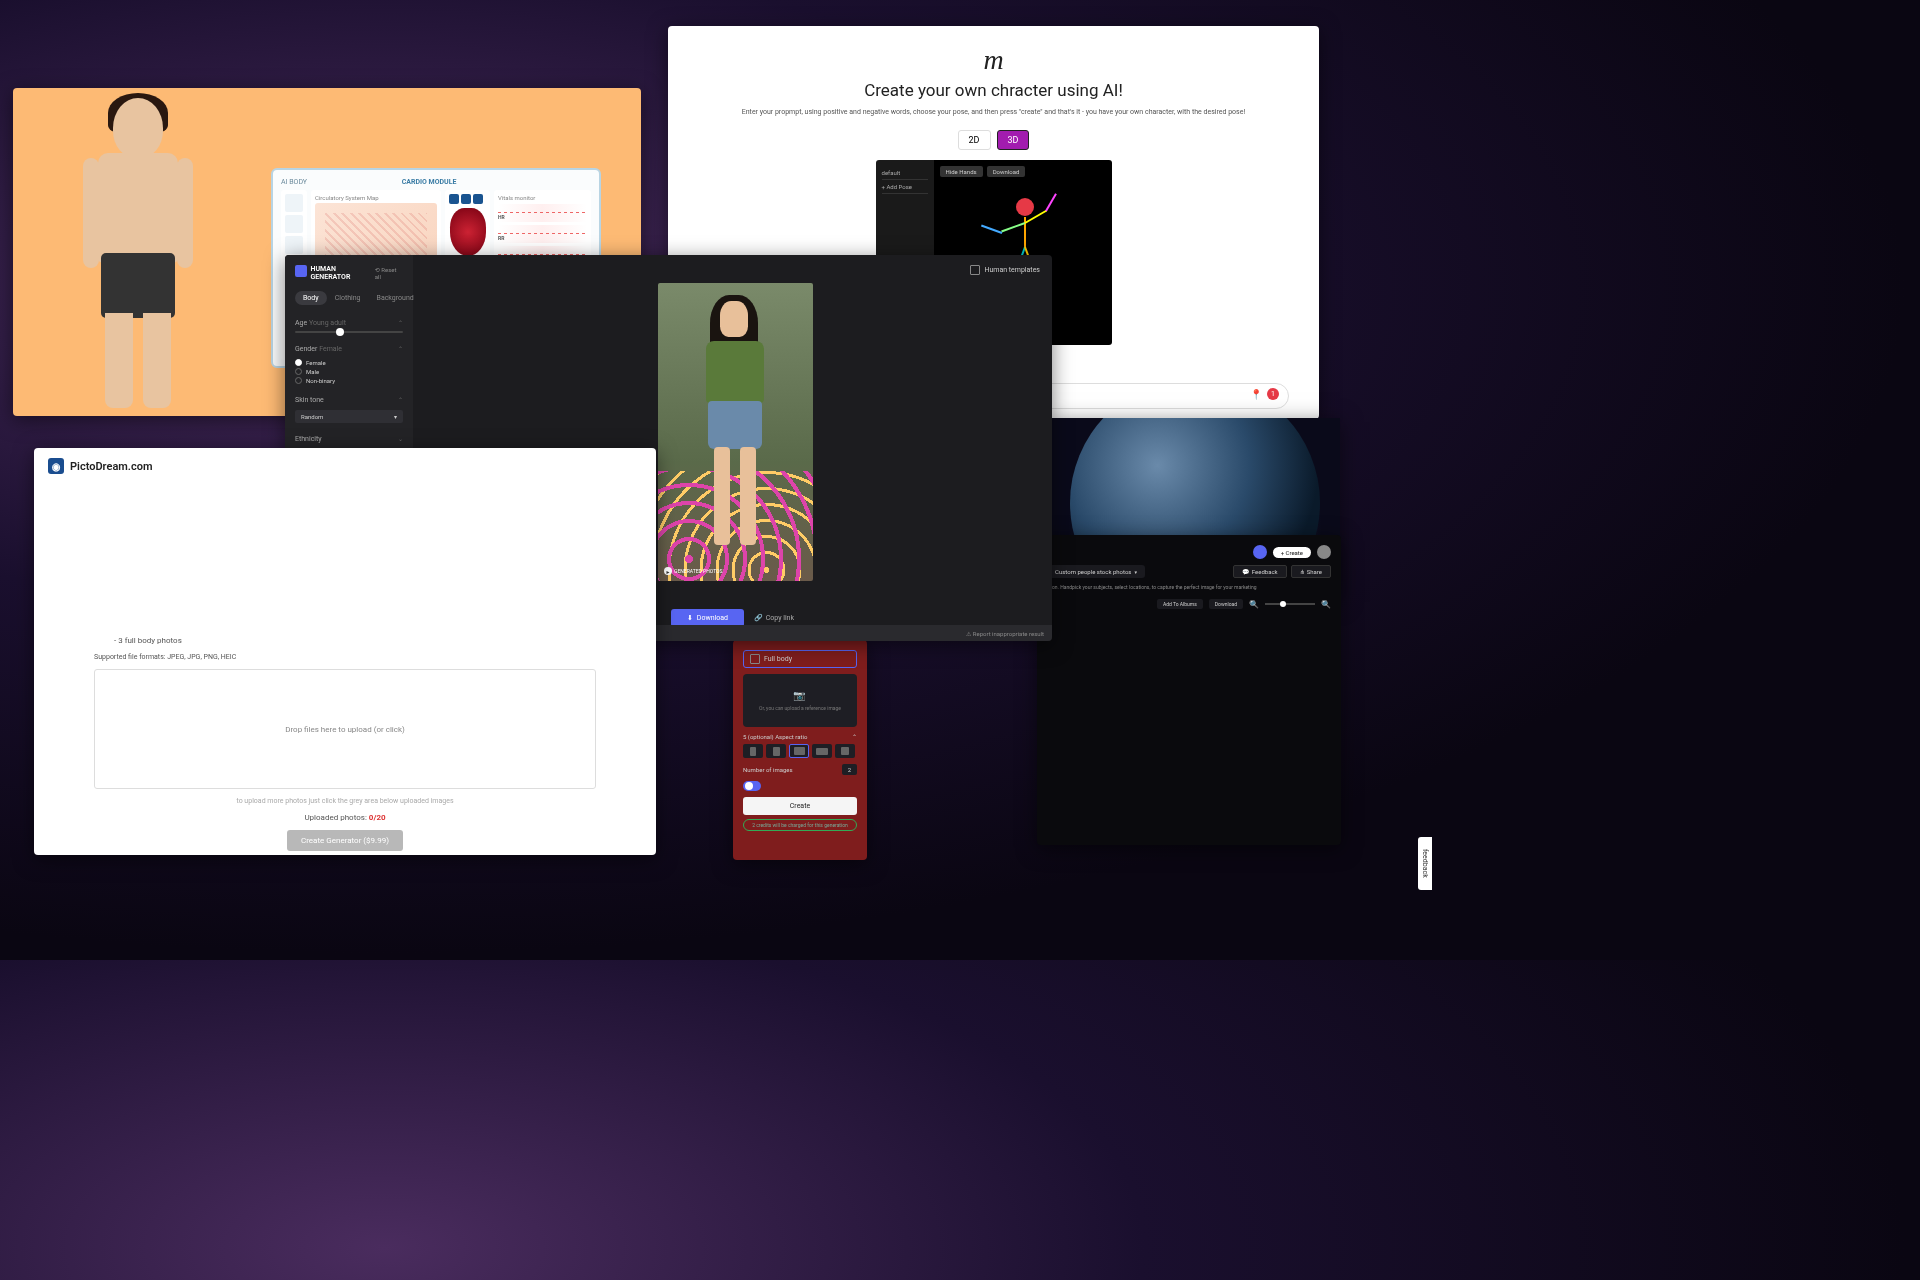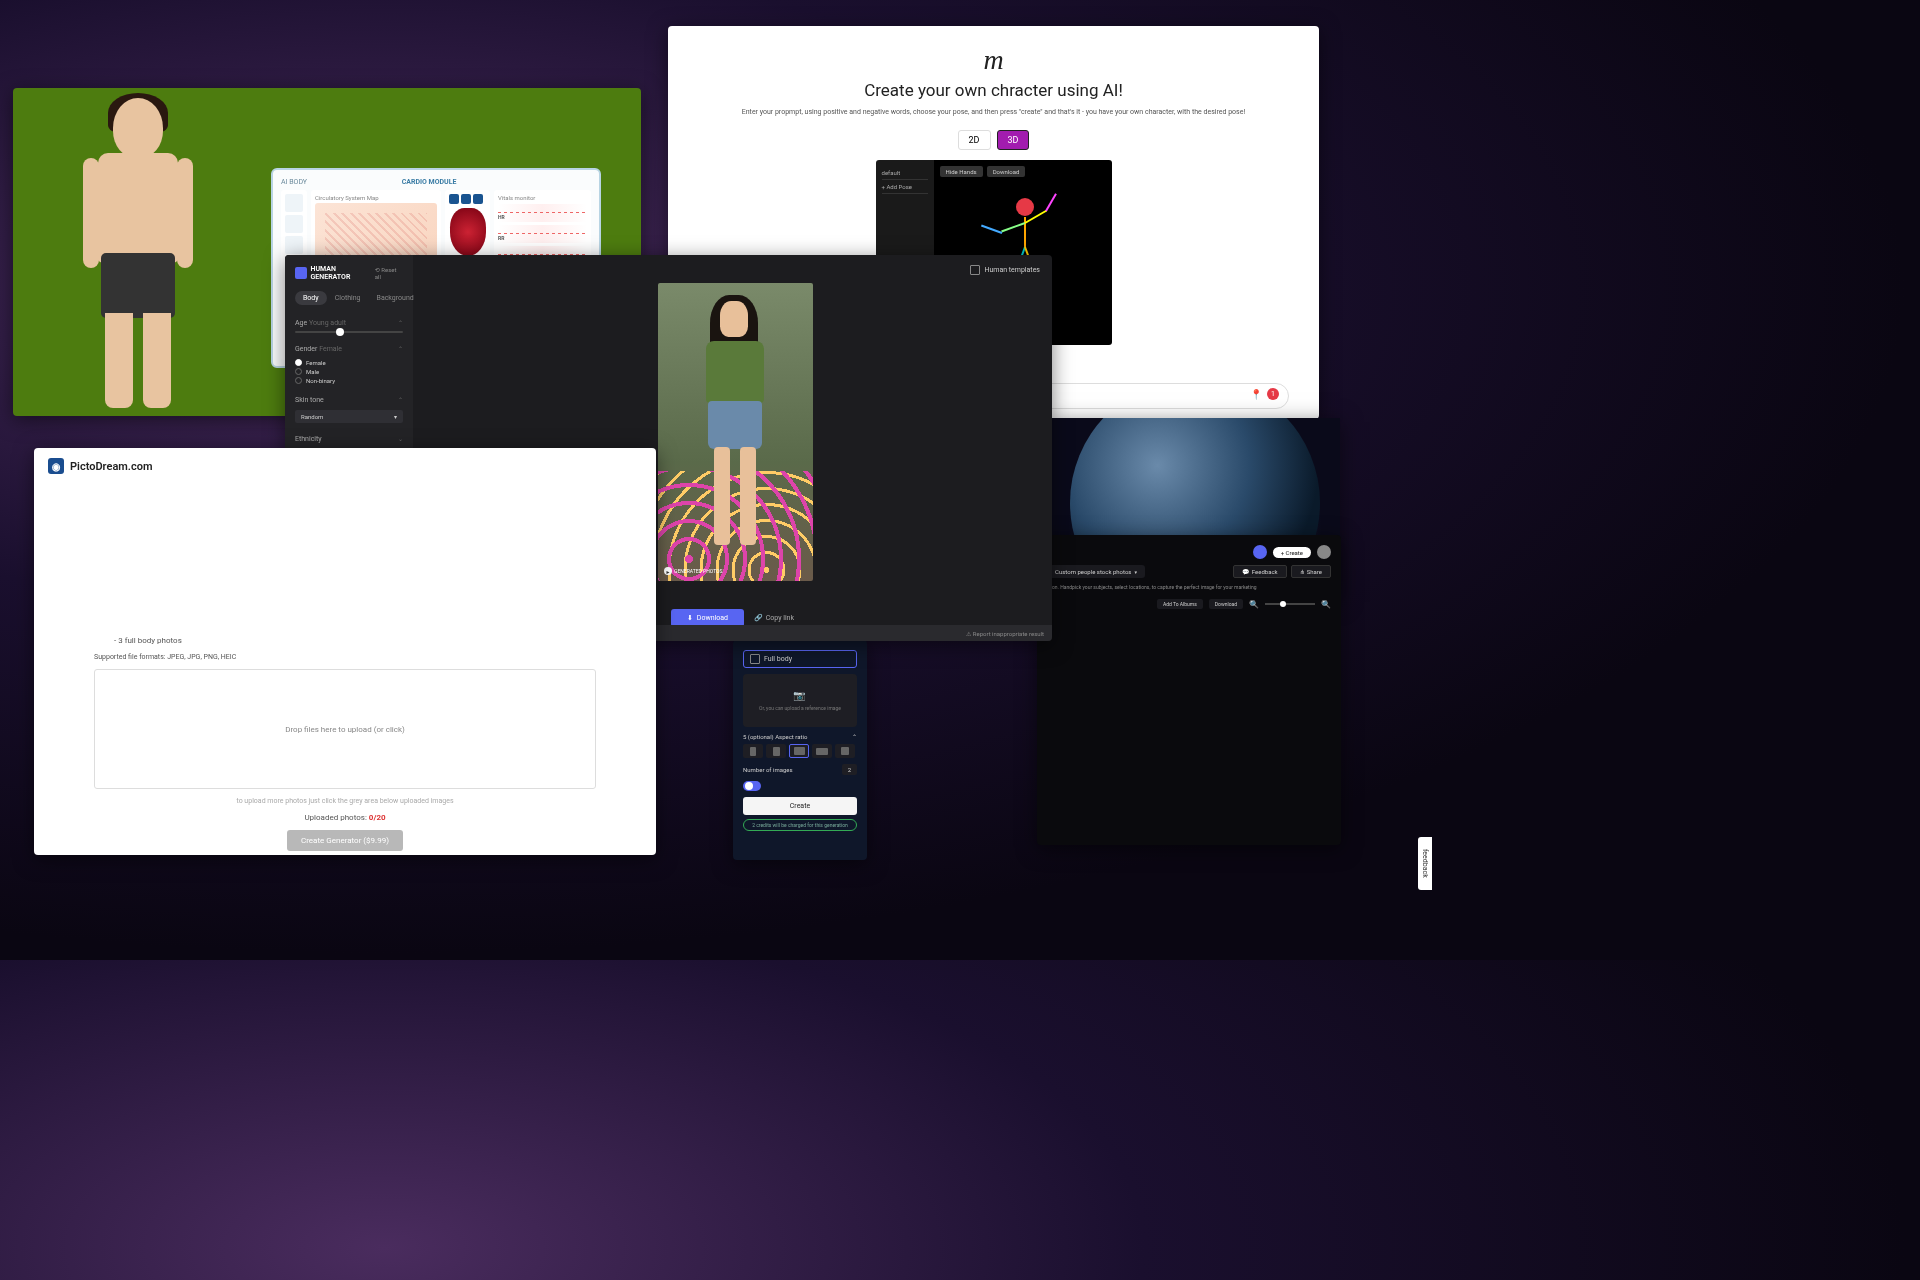--- a/index.html
+++ b/index.html
@@ -1,20 +1,20 @@
 <!DOCTYPE html>
 <html><head>
 <meta charset="utf-8">
 <style>
 *{box-sizing:border-box;margin:0;padding:0;font-family:-apple-system,BlinkMacSystemFont,'Segoe UI',Roboto,sans-serif}
 body{width:1440px;height:960px;background:radial-gradient(ellipse at 20% 30%,#4a2c5e 0%,#1a0f2e 35%,#0a0612 70%);position:relative;overflow:hidden}
 .panel{position:absolute;border-radius:4px;overflow:hidden;box-shadow:0 4px 20px rgba(0,0,0,0.5)}
 
 
-.p1{left:13px;top:88px;width:628px;height:328px;background:#4d7c0f}
+.p1{left:13px;top:88px;width:628px;height:328px;background:#fdba74}
 .p1-body{position:absolute;left:40px;top:10px;width:170px;height:310px}
 .p1-head{position:absolute;left:60px;top:0;width:50px;height:60px;background:#e8c4a0;border-radius:50% 50% 45% 45%}
 .p1-hair{position:absolute;left:55px;top:-5px;width:60px;height:40px;background:#2a1810;border-radius:50% 50% 20% 20%}
 .p1-torso{position:absolute;left:45px;top:55px;width:80px;height:110px;background:#e8c4a0;border-radius:10px 10px 5px 5px}
 .p1-shorts{position:absolute;left:48px;top:155px;width:74px;height:65px;background:#333;border-radius:5px}
 .p1-leg{position:absolute;top:215px;width:28px;height:95px;background:#e8c4a0;border-radius:0 0 8px 8px}
 .p1-legl{left:52px}.p1-legr{left:90px}
 .p1-arm{position:absolute;top:60px;width:16px;height:110px;background:#e8c4a0;border-radius:8px}
 .p1-arml{left:30px}.p1-armr{left:124px}
 .p1-card{position:absolute;right:40px;top:80px;width:330px;height:200px;background:#fafcfd;border:2px solid #b8d4e3;border-radius:6px;padding:8px}
@@ -59,21 +59,21 @@
 .p2-share{padding:4px 10px;font-size:7px;border:1px solid #ddd;border-radius:3px;margin-left:0}
 .p2-input{width:100%;height:26px;border:1px solid #ddd;border-radius:13px;padding:0 12px;font-size:8px;position:relative}
 .p2-input-icons{position:absolute;right:10px;top:5px;display:flex;gap:4px;align-items:center}
 .p2-pin{color:#e63946;font-size:10px}
 .p2-badge{background:#e63946;color:#fff;width:12px;height:12px;border-radius:50%;font-size:7px;display:flex;align-items:center;justify-content:center}
 
 
 .p3{left:285px;top:255px;width:767px;height:386px;background:#1c1c1f;color:#ccc}
 .p3-side{width:128px;height:100%;background:#232326;padding:10px;float:left;font-size:8px}
 .p3-side-head{display:flex;justify-content:space-between;align-items:center;margin-bottom:10px}
-.p3-logo{display:flex;align-items:center;gap:4px;font-size:7px;font-weight:600;color:#fff}
+.p3-logo{display:flex;align-items:flex-start;gap:4px;font-size:7px;font-weight:600;color:#fff}
 .p3-logo-icon{width:12px;height:12px;background:#5865f2;border-radius:2px}
 .p3-reset{font-size:6px;color:#888}
 .p3-tabs{display:flex;gap:0;margin-bottom:10px}
 .p3-tab{padding:3px 8px;font-size:7px;color:#888;border-radius:8px}
 .p3-tab.active{background:#3a3a3f;color:#fff}
 .p3-section{margin-bottom:8px}
 .p3-sec-head{display:flex;justify-content:space-between;font-size:7px;color:#aaa;padding:4px 0}
 .p3-sec-head .chev{color:#666;font-size:6px}
 .p3-upload-area{text-align:center;padding:8px 4px}
 .p3-upload-txt{font-size:6px;color:#999;margin-bottom:2px}
@@ -136,21 +136,21 @@
 .p6-btns{display:flex;gap:4px}
 .p6-btn{background:#1a1a1f;border:1px solid #333;padding:2px 8px;font-size:6px;border-radius:2px;display:flex;align-items:center;gap:2px}
 .p6-desc{font-size:5px;color:#888;line-height:1.4;margin-bottom:8px}
 .p6-tools{display:flex;justify-content:flex-end;align-items:center;gap:6px;margin-bottom:8px}
 .p6-tbtn{background:#1a1a1f;padding:2px 6px;font-size:5px;border-radius:2px}
 .p6-zoom{width:50px;height:2px;background:#444;position:relative}
 .p6-zoom::after{content:'';position:absolute;left:30%;top:-2px;width:6px;height:6px;background:#fff;border-radius:50%}
 .p6-zicon{font-size:8px;color:#888}
 
 
-.p7{left:733px;top:640px;width:134px;height:220px;background:#0f172a;color:#ccc;padding:10px;font-size:7px}
+.p7{left:733px;top:640px;width:134px;height:220px;background:#7f1d1d;color:#ccc;padding:10px;font-size:7px}
 .p7-row{display:flex;align-items:center;gap:4px;margin-bottom:6px;padding:3px 6px;border-radius:3px}
 .p7-row.sel{border:1px solid #5865f2}
 .p7-icon{width:10px;height:10px;border:1px solid #888;border-radius:1px}
 .p7-upload{background:#1e1e24;border-radius:4px;padding:16px 8px;text-align:center;margin:6px 0}
 .p7-upload-icon{font-size:10px;color:#666;margin-bottom:4px}
 .p7-upload-txt{font-size:5px;color:#777}
 .p7-label{display:flex;justify-content:space-between;align-items:center;font-size:6px;margin:6px 0 4px}
 .p7-aspects{display:flex;gap:3px;margin-bottom:6px}
 .p7-asp{width:20px;height:14px;background:#1e1e24;border-radius:2px;display:flex;align-items:center;justify-content:center}
 .p7-asp.sel{border:1px solid #5865f2}

